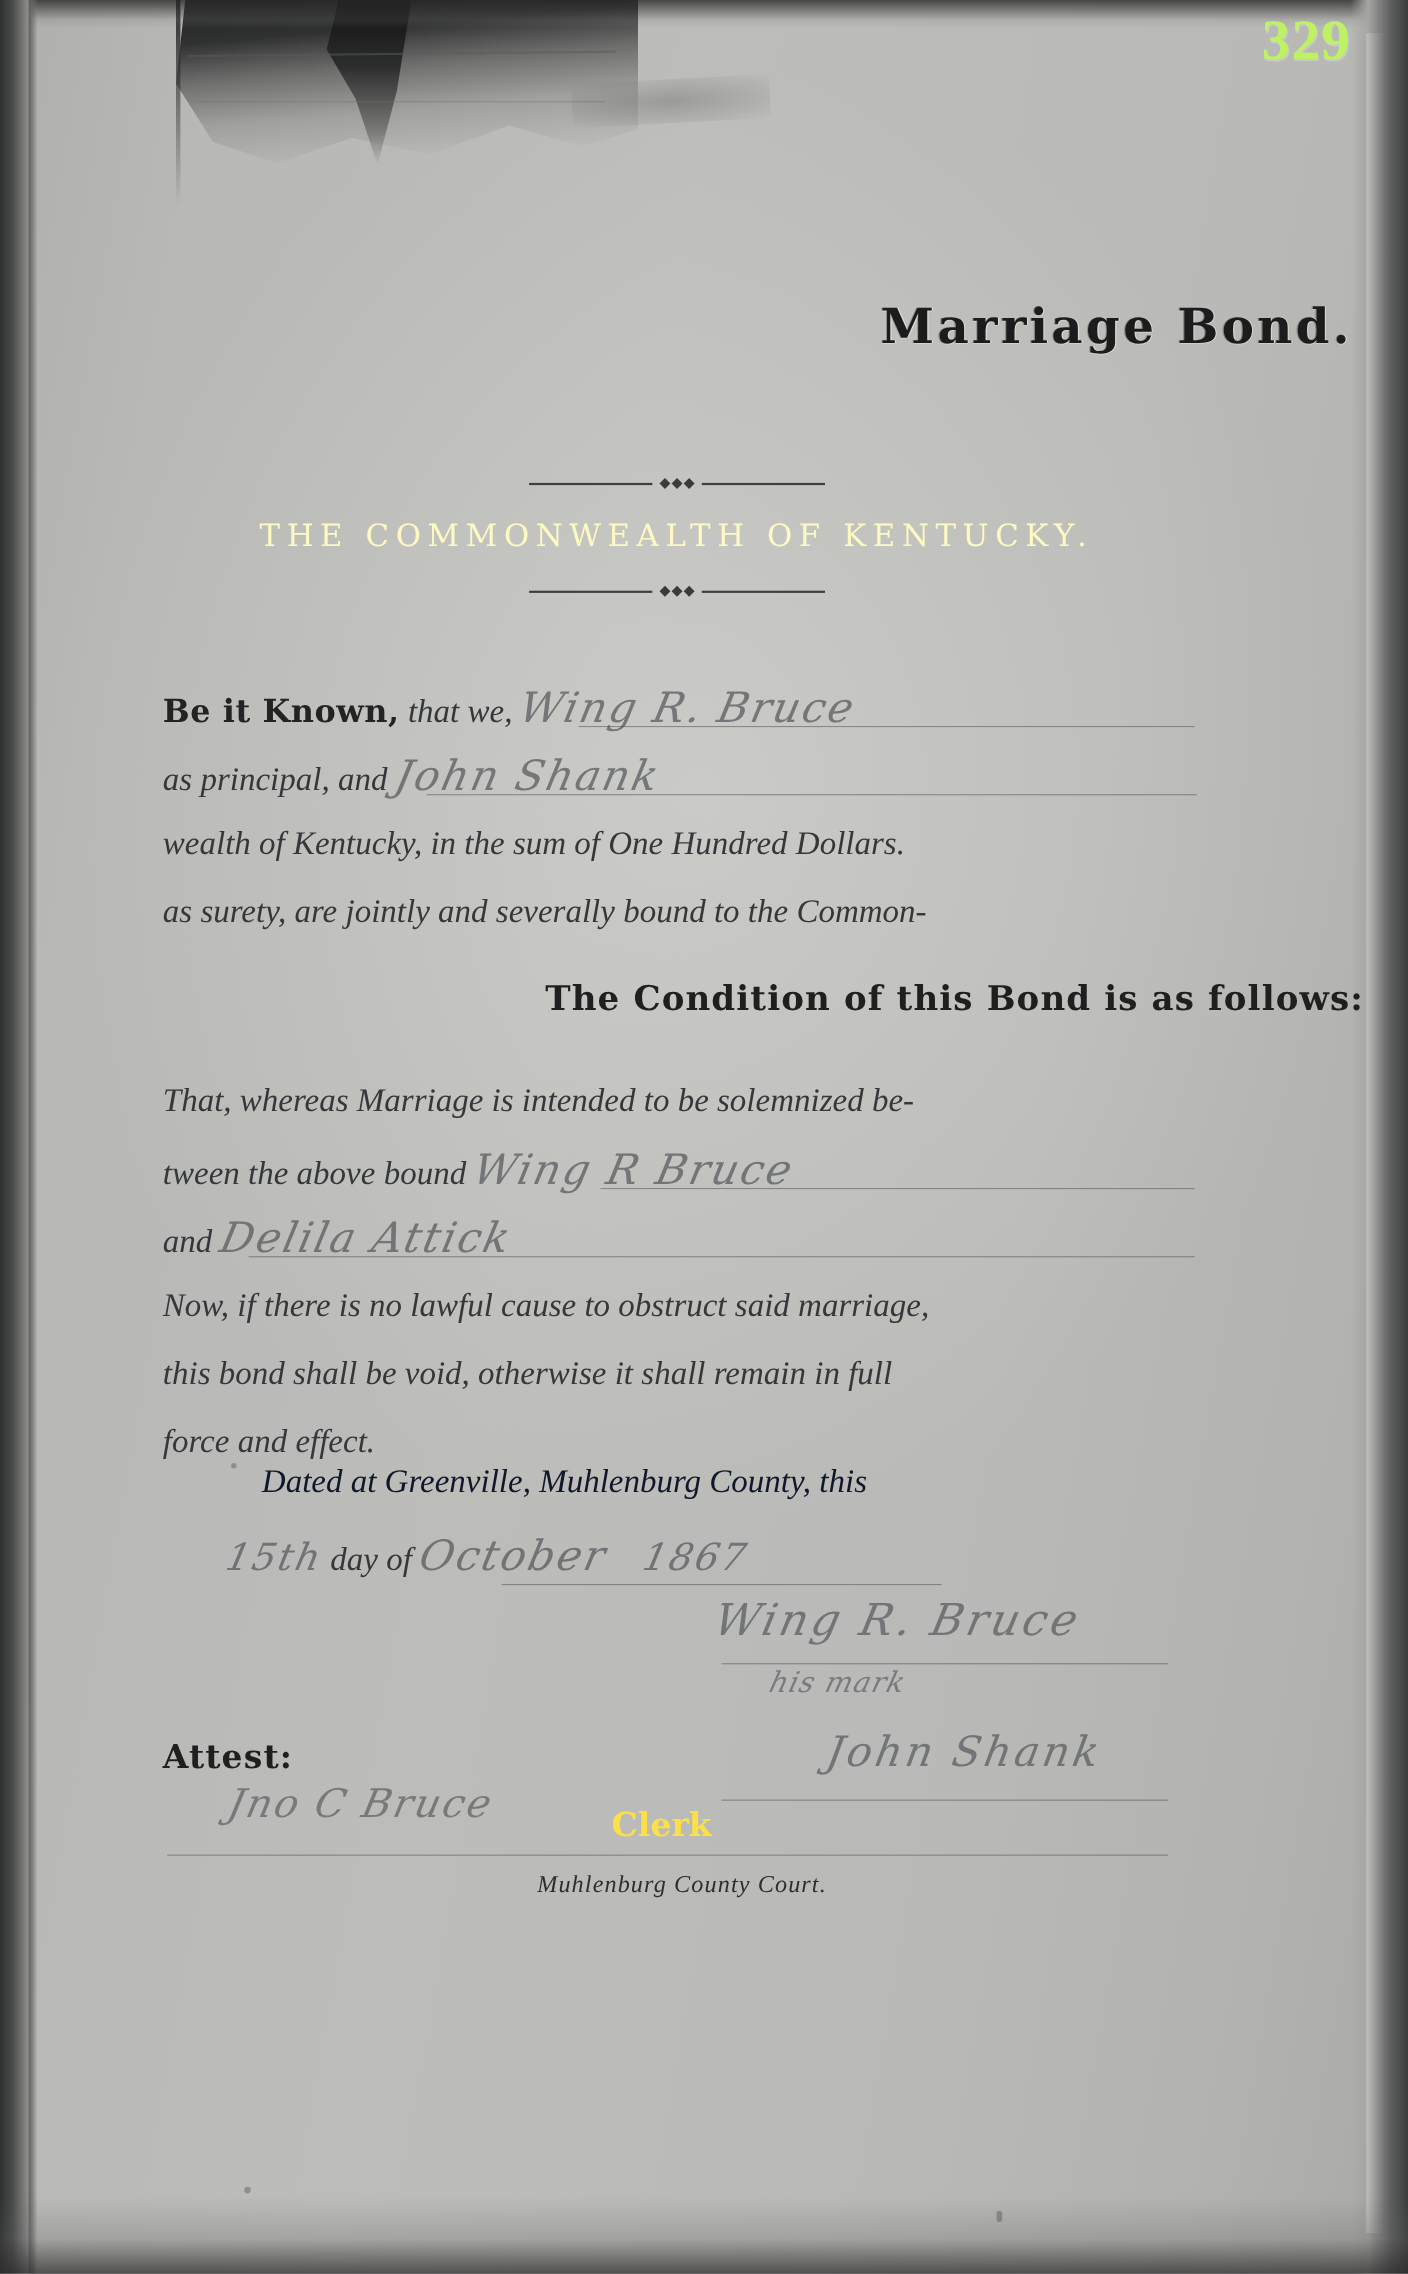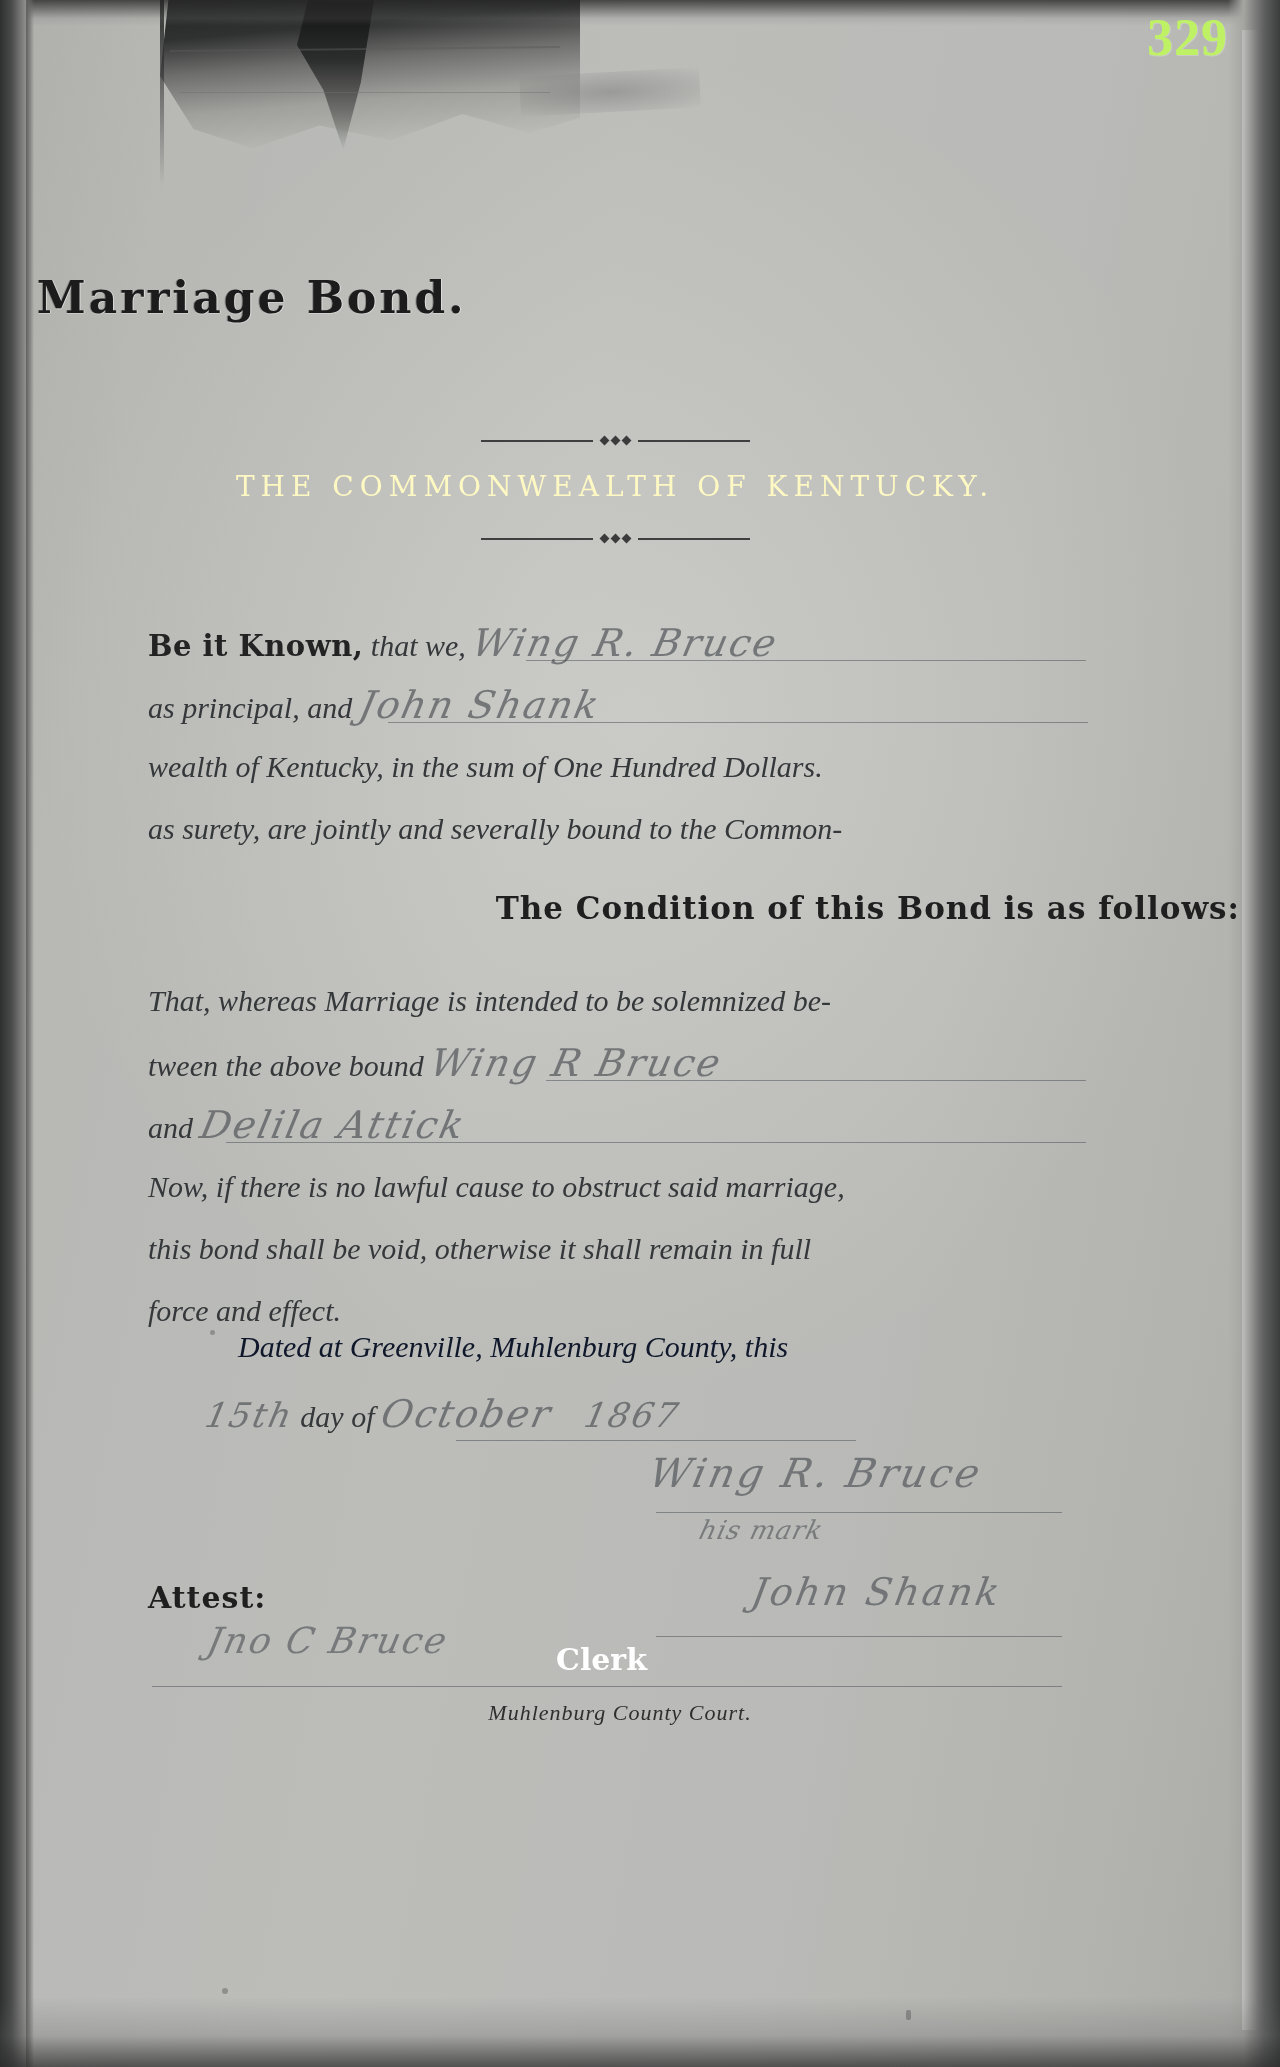--- a/index.html
+++ b/index.html
@@ -129,31 +129,30 @@
     font-weight: bold;
     letter-spacing: 1px;
     color: #bef264;
     text-shadow: 1px 1px 0 rgba(255,255,255,0.25);
   }
 
   .title {
     position: absolute;
     left: 0; top: 272px;
     width: 1230px;
-    text-align: left;
+    text-align: right;
     font-family: "DejaVu Serif", serif;
     font-size: 44px;
     font-weight: bold;
     letter-spacing: 3px;
     color: #1c1c1c;
     text-shadow:
       1px 0 0 rgba(255,255,255,0.45),
       -1px 0 0 rgba(0,0,0,0.25),
       0 1px 0 rgba(255,255,255,0.3);
-    margin-left: 37px;
   }
 
   .rule-orn {
     position: absolute;
     left: 0;
     width: 1230px;
     text-align: center;
     color: #3a3a3a;
     font-size: 14px;
     letter-spacing: 0;
@@ -326,21 +325,21 @@
     opacity: 0.7;
     transform: skewX(-12deg);
     white-space: nowrap;
   }
   .clerk {
     position: absolute;
     left: 556px; top: 1642px;
     font-family: "DejaVu Serif", serif;
     font-weight: bold;
     font-size: 30px;
-    color: #ffffff;
+    color: #fde047;
   }
   .clerk-rule {
     position: absolute;
     left: 152px; top: 1686px;
     width: 910px; height: 1px;
     background: rgba(70,75,80,0.5);
   }
   .court {
     position: absolute;
     left: 0; top: 1700px;

